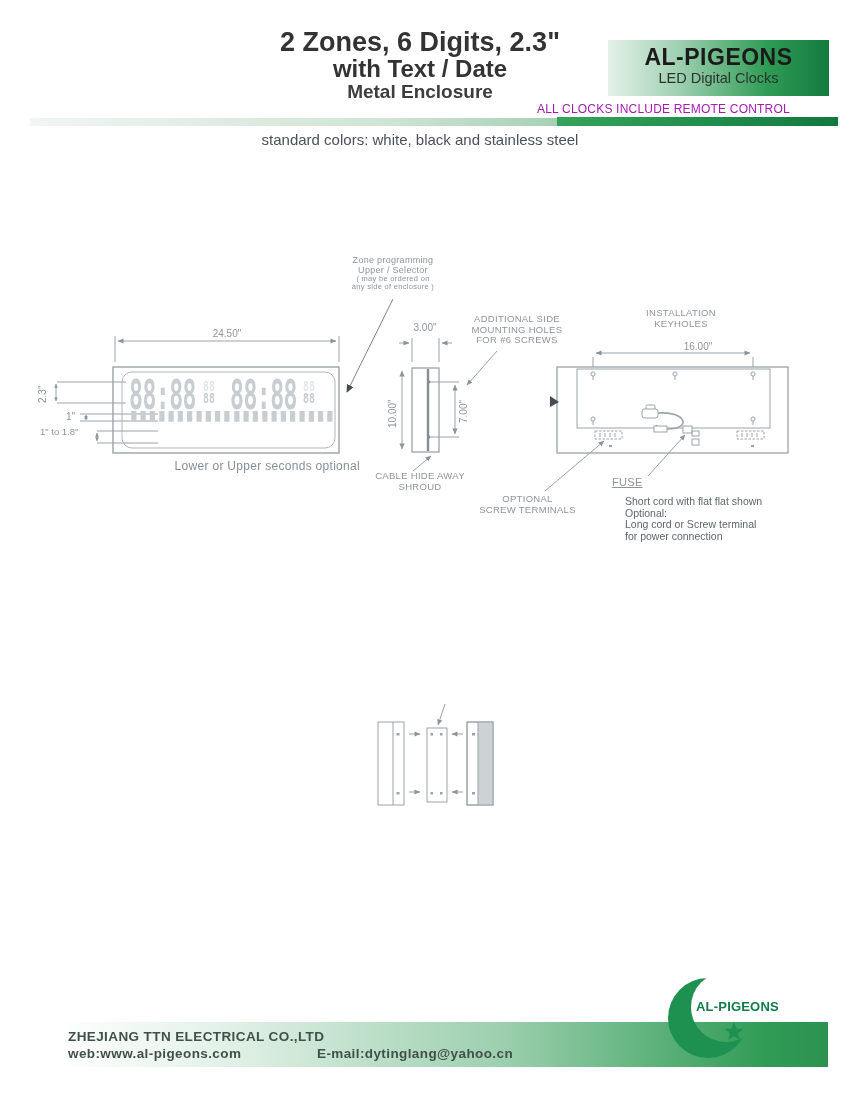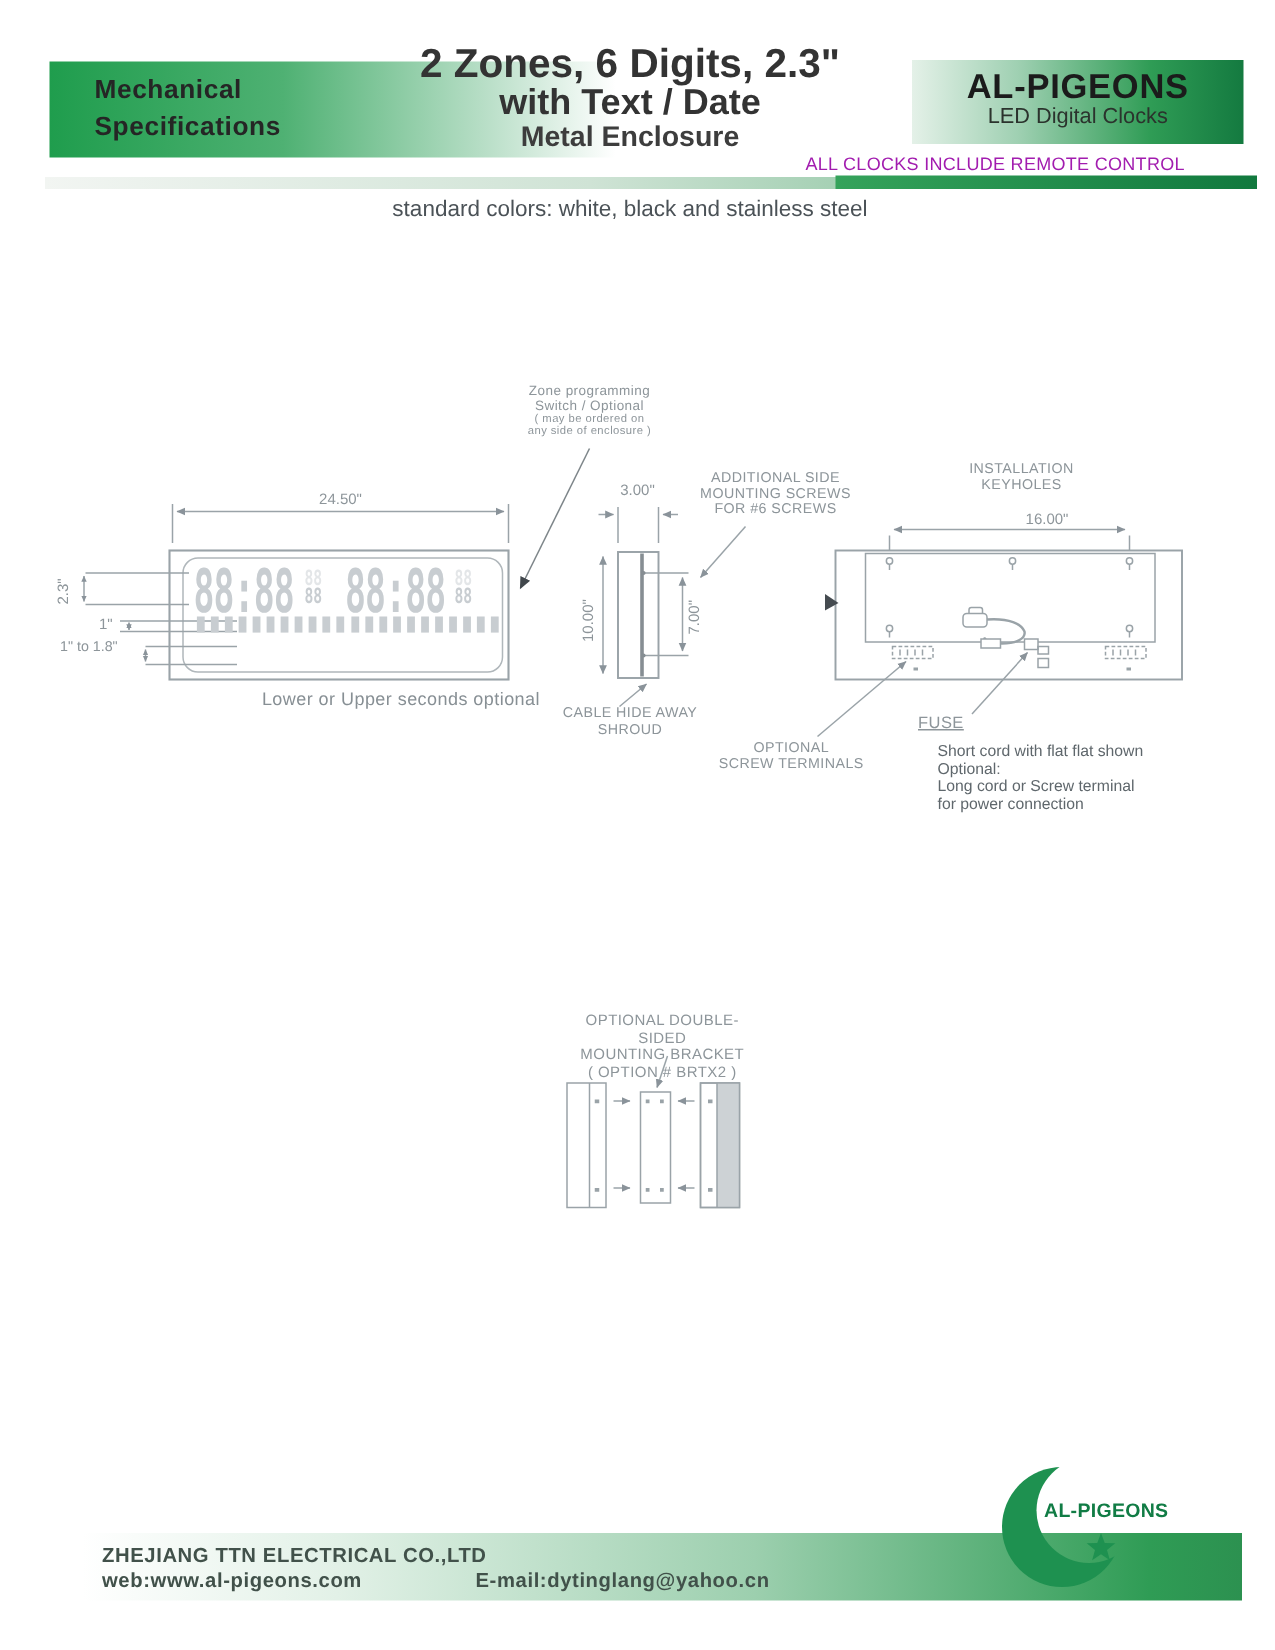--- a/index.html
+++ b/index.html
@@ -46,26 +46,20 @@
     background:linear-gradient(90deg,#ffffff 0%,#e2f1e7 22%,#9ccfae 58%,#2f9c55 92%,#2c9150 100%);}
   .ftxt{font-size:13.5px;font-weight:bold;color:#41514a;letter-spacing:.4px;white-space:nowrap;}
   .logo-text{left:696px;top:999px;font-size:13px;font-weight:800;color:#117c45;letter-spacing:.2px;}
   svg{display:block;}
 </style>
 </head>
 <body>
 
 <div class="page">
 
-  <div class="abs mech-box">
-    <div class="t">
-      <div>Mechanical</div>
-      <div>Specifications</div>
-    </div>
-  </div>
 
   <div class="abs prod-title">
     <div class="l1">2 Zones, 6 Digits, 2.3"</div>
     <div class="l2">with Text / Date</div>
     <div class="l3">Metal Enclosure</div>
   </div>
 
   <div class="abs brand-box">
     <div class="b1">AL-PIGEONS</div>
     <div class="b2">LED  Digital Clocks</div>
@@ -191,21 +185,21 @@
       <line x1="463" y1="792" x2="452" y2="792" marker-end="url(#ar)"></line>
     </g>
   </svg>
 
   <div class="abs dim" style="left:177px;top:328px;width:100px;text-align:center;">24.50"</div>
   <div class="abs dim rot" style="left:37px;top:403px;">2.3"</div>
   <div class="abs dim" style="left:66px;top:411px;">1"</div>
   <div class="abs dim" style="left:40px;top:426px;font-size:9.5px;">1" to 1.8"</div>
   <div class="abs lbl zone-lbl">
     <div class="s1">Zone programming</div>
-    <div class="s1">Switch / Optional</div>
+    <div class="s1">Upper / Selector</div>
     <div class="s2">( may be ordered on</div>
     <div class="s2">any side of enclosure )</div>
   </div>
   <div class="abs caption">Lower or Upper seconds optional</div>
 
   <div class="abs display">
     <div class="dz time" style="left:7px;">88:88</div>
     <div class="dz secs" style="left:81px;">
       <div class="faint">88</div>
       <div>88</div>
@@ -217,21 +211,21 @@
     </div>
     <div class="trow" style="left:8px;">▮▮▮▮▮▮▮▮▮▮▮</div>
     <div class="trow" style="left:111px;">▮▮▮▮▮▮▮▮▮▮▮</div>
   </div>
 
   <div class="abs dim" style="left:400px;top:322px;width:50px;text-align:center;">3.00"</div>
   <div class="abs dim rot" style="left:387px;top:428px;">10.00"</div>
   <div class="abs dim rot" style="left:458px;top:423px;">7.00"</div>
   <div class="abs lbl" style="left:462px;top:314px;width:110px;">
     <div>ADDITIONAL SIDE</div>
-    <div>MOUNTING SCREWS</div>
+    <div>MOUNTING HOLES</div>
     <div>FOR #6 SCREWS</div>
   </div>
   <div class="abs lbl" style="left:348px;top:471px;width:104px;margin-left:20px;">
     <div>CABLE HIDE AWAY</div>
     <div>SHROUD</div>
   </div>
 
   <div class="abs lbl" style="left:631px;top:308px;width:100px;">
     <div>INSTALLATION</div>
     <div>KEYHOLES</div>
@@ -242,25 +236,20 @@
     <div>SCREW TERMINALS</div>
   </div>
   <div class="abs lbl" style="left:612px;top:477px;font-size:11px;text-decoration:underline;">FUSE</div>
   <div class="abs note" style="left:625px;top:496px;">
     <div>Short cord with flat flat shown</div>
     <div>Optional:</div>
     <div>Long cord or Screw terminal</div>
     <div>for power connection</div>
   </div>
 
-  <div class="abs lbl" style="left:375px;top:675px;width:133px;font-size:10px;line-height:11.5px;">
-    <div>OPTIONAL DOUBLE-SIDED</div>
-    <div>MOUNTING BRACKET</div>
-    <div>( OPTION # BRTX2 )</div>
-  </div>
 
   <div class="abs footer-band"></div>
   <div class="abs ftxt" style="left:68px;top:1029px;">ZHEJIANG TTN ELECTRICAL CO.,LTD</div>
   <div class="abs ftxt" style="left:68px;top:1046px;">web:www.al-pigeons.com</div>
   <div class="abs ftxt" style="left:317px;top:1046px;">E-mail:dytinglang@yahoo.cn</div>
 
   <svg class="abs" style="left:640px;top:950px;" width="160" height="130" viewBox="640 950 160 130">
     <circle cx="708" cy="1018" r="40" fill="#1e9150" mask="url(#cres)"></circle>
     <path d="M734,1022 L736.5,1028.6 L743.5,1028.9 L738,1033.3 L739.9,1040.1 L734,1036.2 L728.1,1040.1 L730,1033.3 L724.5,1028.9 L731.5,1028.6 Z" fill="#1e9150"></path>
   </svg>

